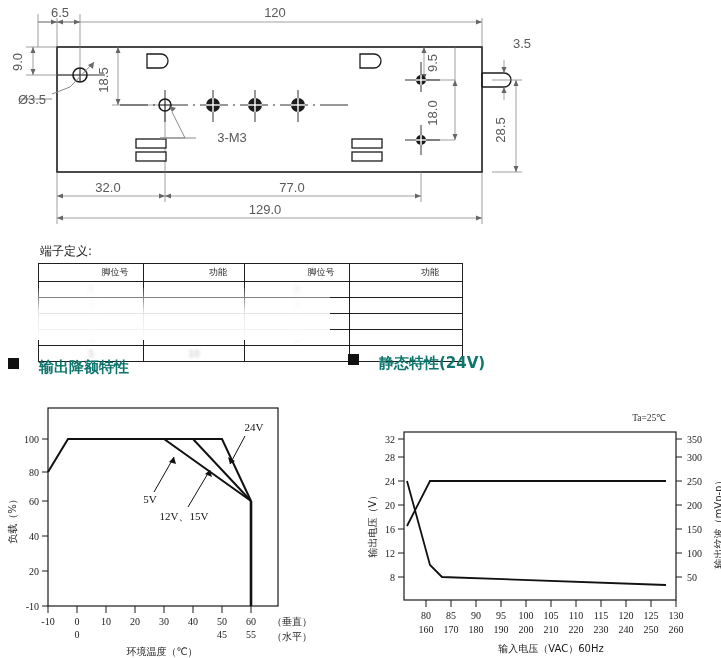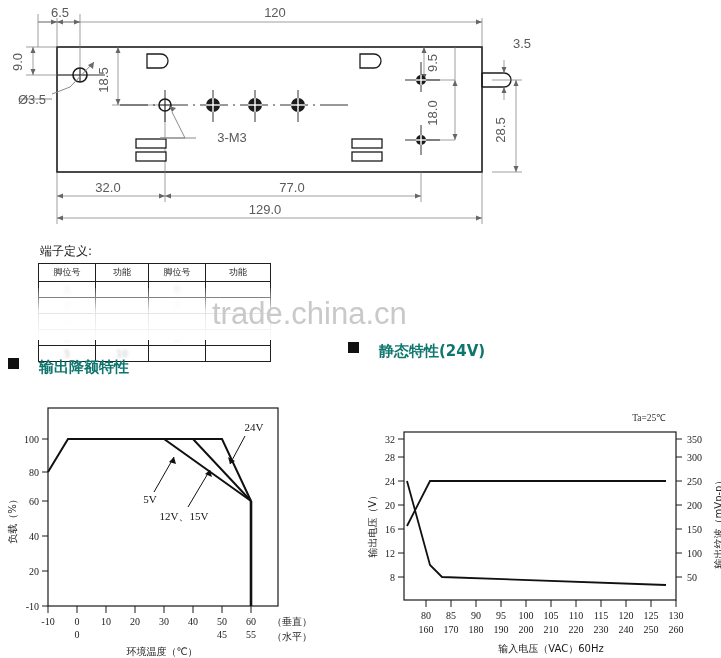--- a/index.html
+++ b/index.html
@@ -52,21 +52,21 @@
   table.term td, table.term th {
     border: 1px solid #1f1f1f;
     font-family: "DejaVu Sans", sans-serif;
     font-size: 9px;
     font-weight: normal;
     text-align: center;
     height: 15px;
     padding: 0;
     color: #222;
   }
-  table.term th { height: 17px; }
+  table.term th { height: 17px; padding-left: 48px; }
   table.term tr.blurred td {
     color: #d8d8d8;
     filter: blur(2.2px);
   }
   table.term tr.blurred-2 td {
     color: #bdbdbd;
     filter: blur(1.6px);
   }
   .col-a { width: 56px; }
   .col-b { width: 52px; }
@@ -102,21 +102,21 @@
     display: flex;
     align-items: flex-start;
     gap: 20px;
   }
   .section-head .bullet {
     display: inline-block;
     width: 11px; height: 11px;
     background: #111;
   }
   #head-derating { left: 8px;  top: 358px; }
-  #head-static   { left: 348px; top: 342px; }
+  #head-static   { left: 348px; top: 354px; }
 
   
   #chart-derating { left: 2px;  top: 404px; width: 345px; height: 254px; }
   #chart-static   { left: 366px; top: 404px; width: 366px; height: 254px; }
 
   text.tick {
     font-family: "Liberation Serif", serif;
     font-size: 10px;
     fill: #1a1a1a;
   }
@@ -343,21 +343,20 @@
           <td>10</td>
           <td></td>
           <td></td>
         </tr>
       </tbody>
     </table>
   </div>
 
   <div class="abs" id="smear"></div>
 
-  <div class="abs" id="watermark">trade.china.cn</div>
 
   <div class="abs section-head" id="head-derating">
     <span class="bullet"></span>
     <span>输出降额特性</span>
   </div>
   <div class="abs section-head" id="head-static">
     <span class="bullet"></span>
     <span>静态特性(24V)</span>
   </div>
 

